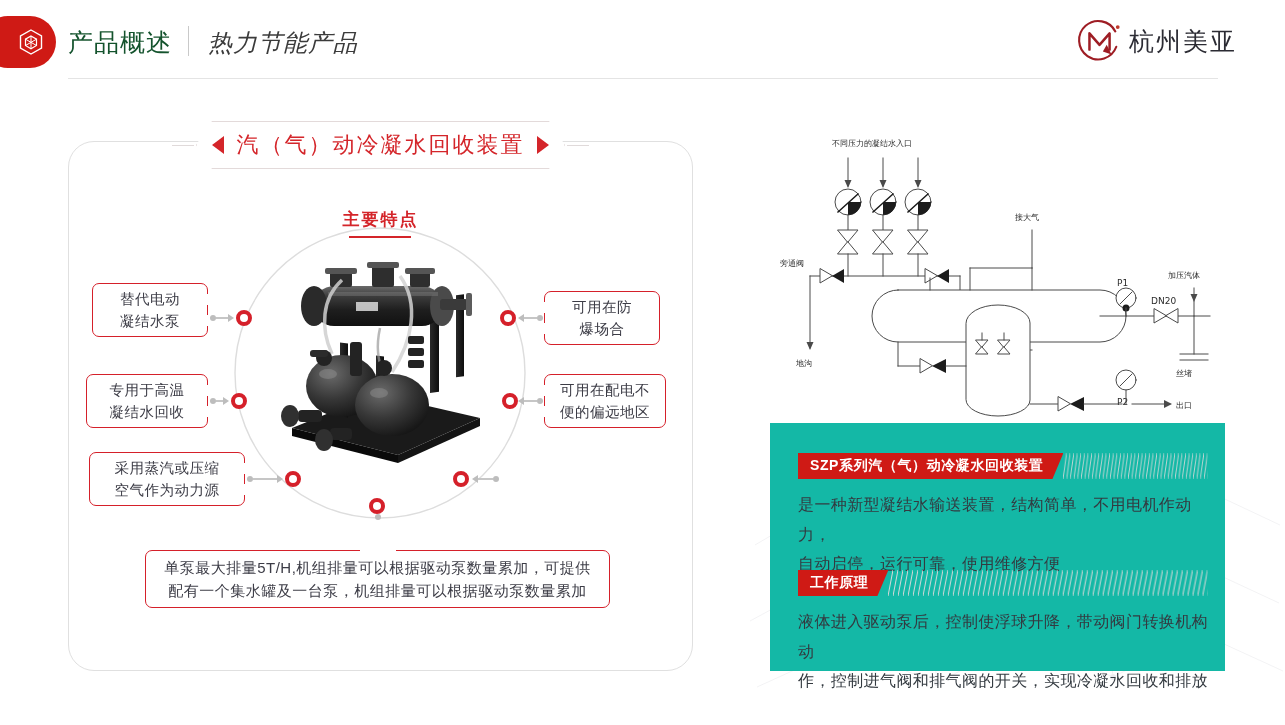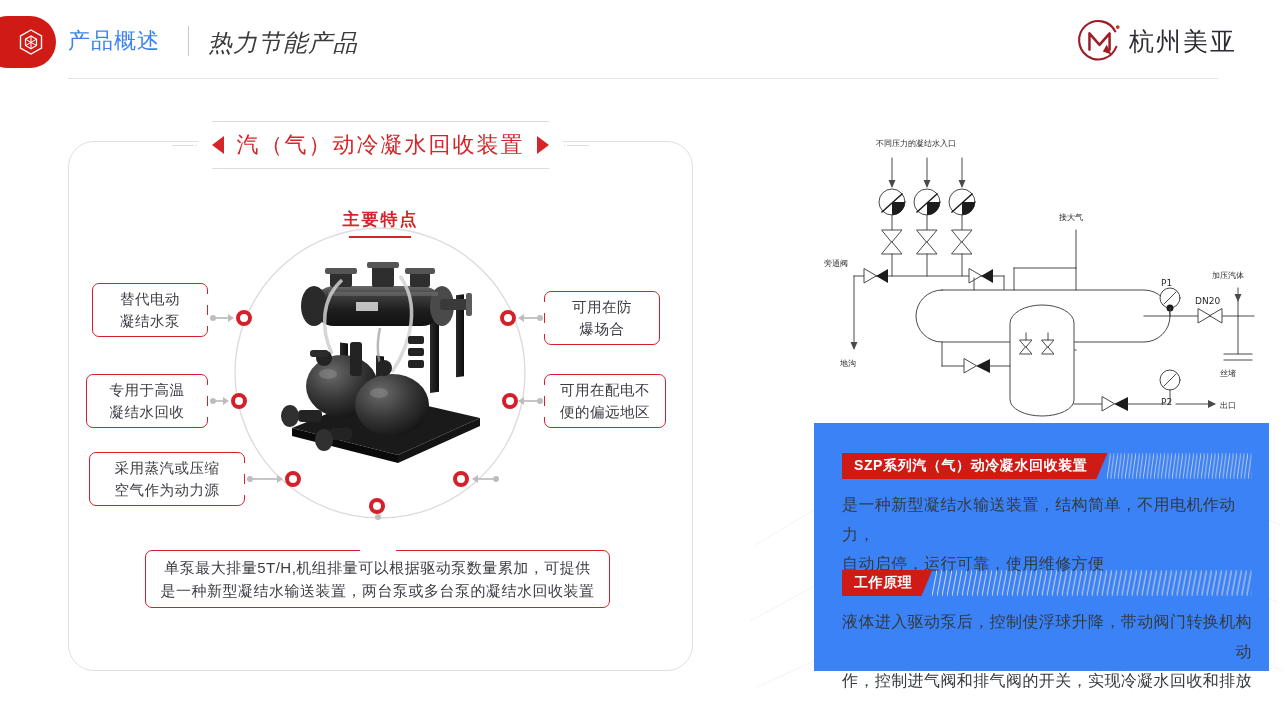--- a/index.html
+++ b/index.html
@@ -17,21 +17,21 @@
   
   .header { position: absolute; left: 0; top: 0; width: 1285px; height: 84px; }
   .hdr-badge {
     position: absolute; left: -18px; top: 16px; width: 74px; height: 52px;
     background: #cf1a15; border-radius: 26px;
     display: flex; align-items: center; justify-content: flex-end; padding-right: 12px;
   }
   .hdr-badge svg { display: block; }
   .hdr-title {
     position: absolute; left: 68px; top: 26px;
-    font-size: 22px; color: #3b82f6; letter-spacing: 1px; font-weight: 400;
+    font-size: 25px; color: #14532d; letter-spacing: 1px; font-weight: 400;
   }
   .hdr-div { position: absolute; left: 188px; top: 26px; width: 1px; height: 30px; background: #c9c9c9; }
   .hdr-sub {
     position: absolute; left: 208px; top: 27px;
     font-size: 24px; color: #3b3b3b; letter-spacing: 1px; font-style: italic;
   }
   .hdr-rule { position: absolute; left: 68px; top: 78px; width: 1150px; height: 1px; background: #e4e4e4; }
 
   .logo-wrap { position: absolute; right: 48px; top: 18px; display: flex; align-items: center; gap: 6px; }
   .logo-mark { width: 46px; height: 46px; }
@@ -100,21 +100,21 @@
 
   
   .stub { position: absolute; height: 10px; display: flex; align-items: center; }
   .stub .nub { width: 6px; height: 6px; border-radius: 50%; background: #bdbdbd; flex: none; }
   .stub .ln  { height: 1.4px; background: #c6c6c6; flex: 1; }
   .stub .arw { width: 0; height: 0; border-top: 4px solid transparent; border-bottom: 4px solid transparent; flex: none; }
   .stub.to-right .arw { border-left: 6px solid #bdbdbd; }
   .stub.to-left  .arw { border-right: 6px solid #bdbdbd; }
 
   
-  .right-panel { position: absolute; left: 814px; top: 118px; width: 455px; height: 553px; background: #3b82f6; }
+  .right-panel { position: absolute; left: 770px; top: 118px; width: 455px; height: 553px; background: #14b8a6; }
   .diagram-box { position: absolute; left: 0; top: 0; width: 455px; height: 305px; background: #fff; }
   .diagram-svg { position: absolute; left: 0; top: 0; }
 
   .sec { position: absolute; left: 28px; width: 410px; }
   .sec-tag {
     position: relative; height: 26px; display: inline-flex; align-items: center;
     background: #cf1a15; color: #fff; font-size: 14px; font-weight: 700; letter-spacing: .6px;
     padding: 0 20px 0 12px;
     clip-path: polygon(0 0, 100% 0, calc(100% - 11px) 100%, 0 100%);
   }
@@ -323,21 +323,21 @@
   <div class="stub to-left" style="left:472px; top:474px; width:27px;">
     <span class="arw"></span>
     <span class="ln"></span>
     <span class="nub"></span>
   </div>
 
   <div class="stub" style="left:373px; top:514px; width:10px; flex-direction:column;">
     <span class="nub"></span>
   </div>
   <div class="fbox notch-t" style="left:145px; top:550px; width:465px; height:58px; font-size:15px;">单泵最大排量5T/H,机组排量可以根据驱动泵数量累加，可提供
-是一种新型凝结水输送装置，两台泵或多台泵的凝结水回收装置</div>
+配有一个集水罐及一台泵，机组排量可以根据驱动泵数量累加</div>
 
   <div class="right-panel">
 
     <div class="diagram-box">
       <svg class="diagram-svg" width="455" height="305" viewBox="0 0 455 305">
         <g stroke="#4a4a4a" stroke-width="1" fill="none" stroke-linecap="square">
 
           <g>
             <line x1="78" y1="40" x2="78" y2="68"></line>
               <path d="M74.5 62 L78 70 L81.5 62 Z" fill="#4a4a4a" stroke="none"></path>
@@ -484,18 +484,18 @@
         <span class="sec-tag">工作原理</span>
         <svg class="sec-hatch" preserveAspectRatio="none" viewBox="0 0 320 26">
           <defs>
               <pattern id="h2" width="5" height="26" patternUnits="userSpaceOnUse">
             <line x1="5" y1="0" x2="0" y2="26" stroke="#d9d9d9" stroke-width="1"></line>
           </pattern>
             </defs>
           <rect width="320" height="26" fill="url(#h2)"></rect>
         </svg>
       </div>
-      <div class="sec-body" style="white-space:pre-line;text-align:right;">液体进入驱动泵后，控制使浮球升降，带动阀门转换机构动
+      <div class="sec-body" style="white-space:pre-line;">液体进入驱动泵后，控制使浮球升降，带动阀门转换机构动
 作，控制进气阀和排气阀的开关，实现冷凝水回收和排放</div>
     </div>
 
   </div>
 </div>
 
 </body></html>

